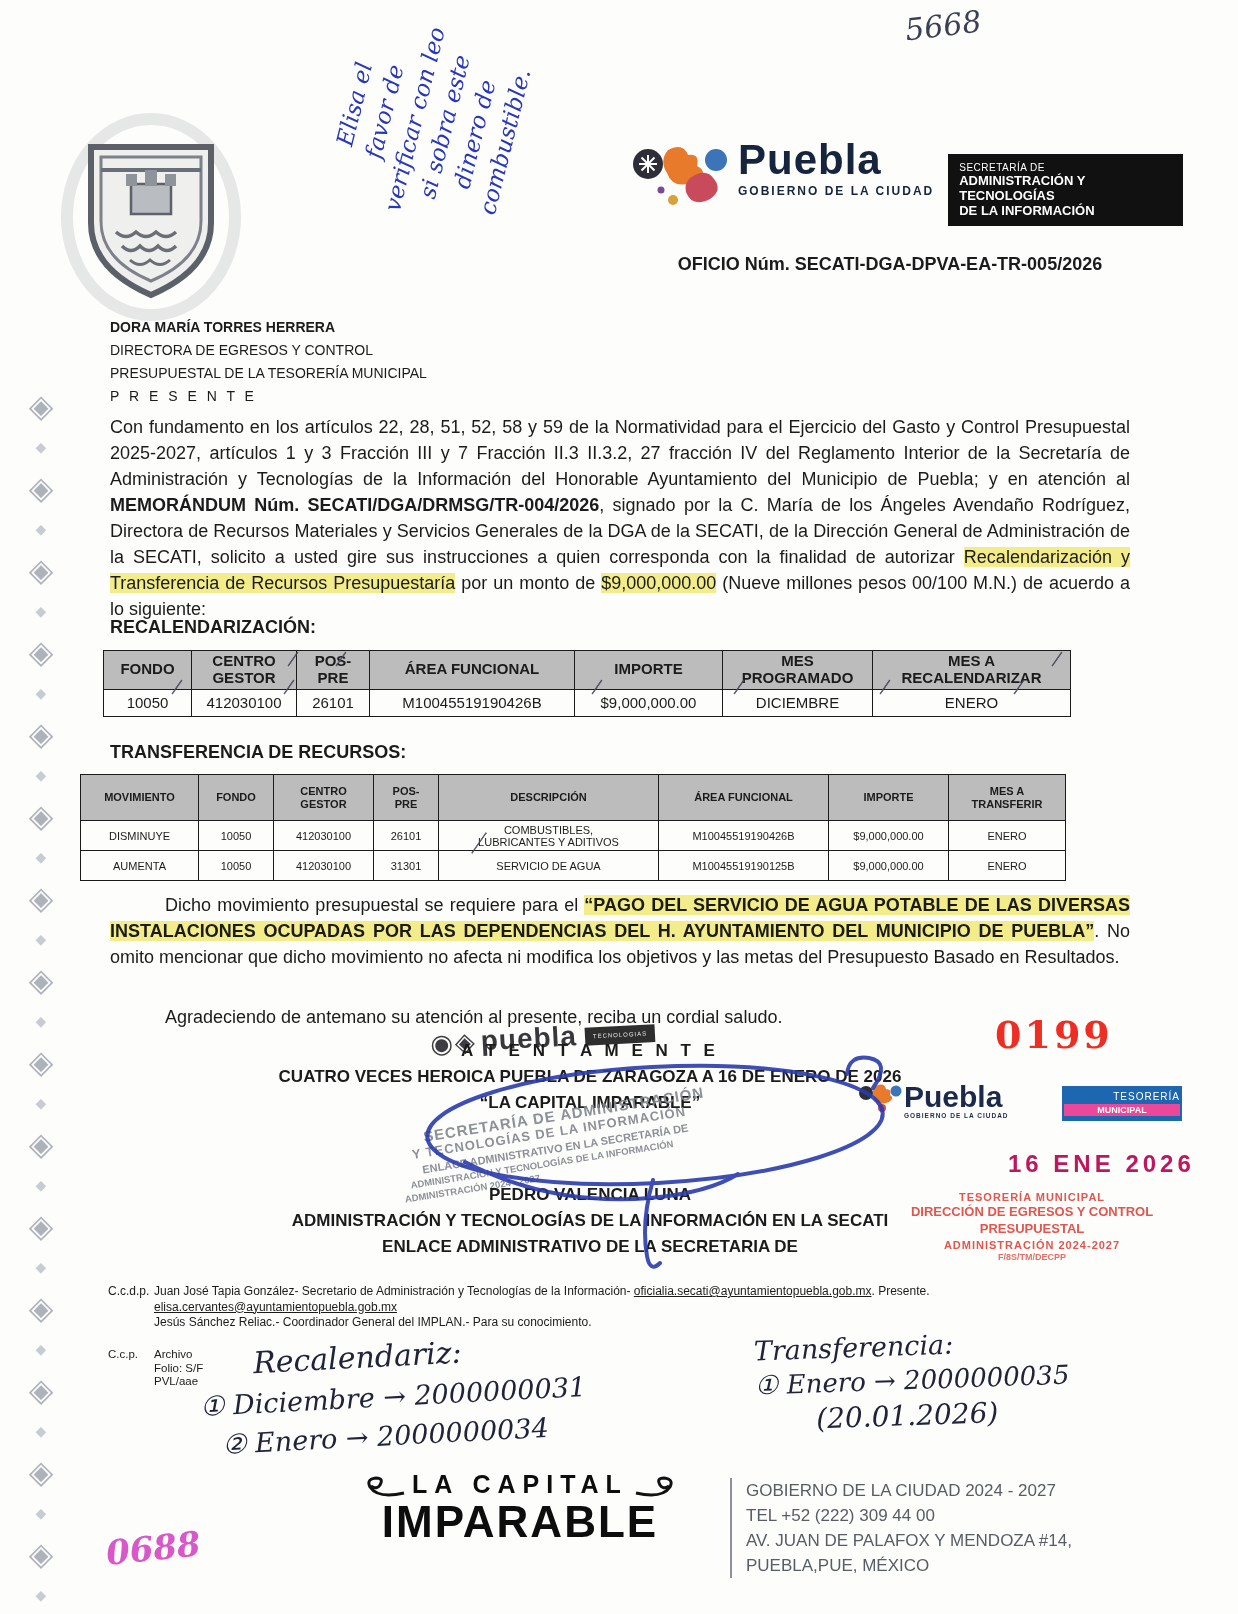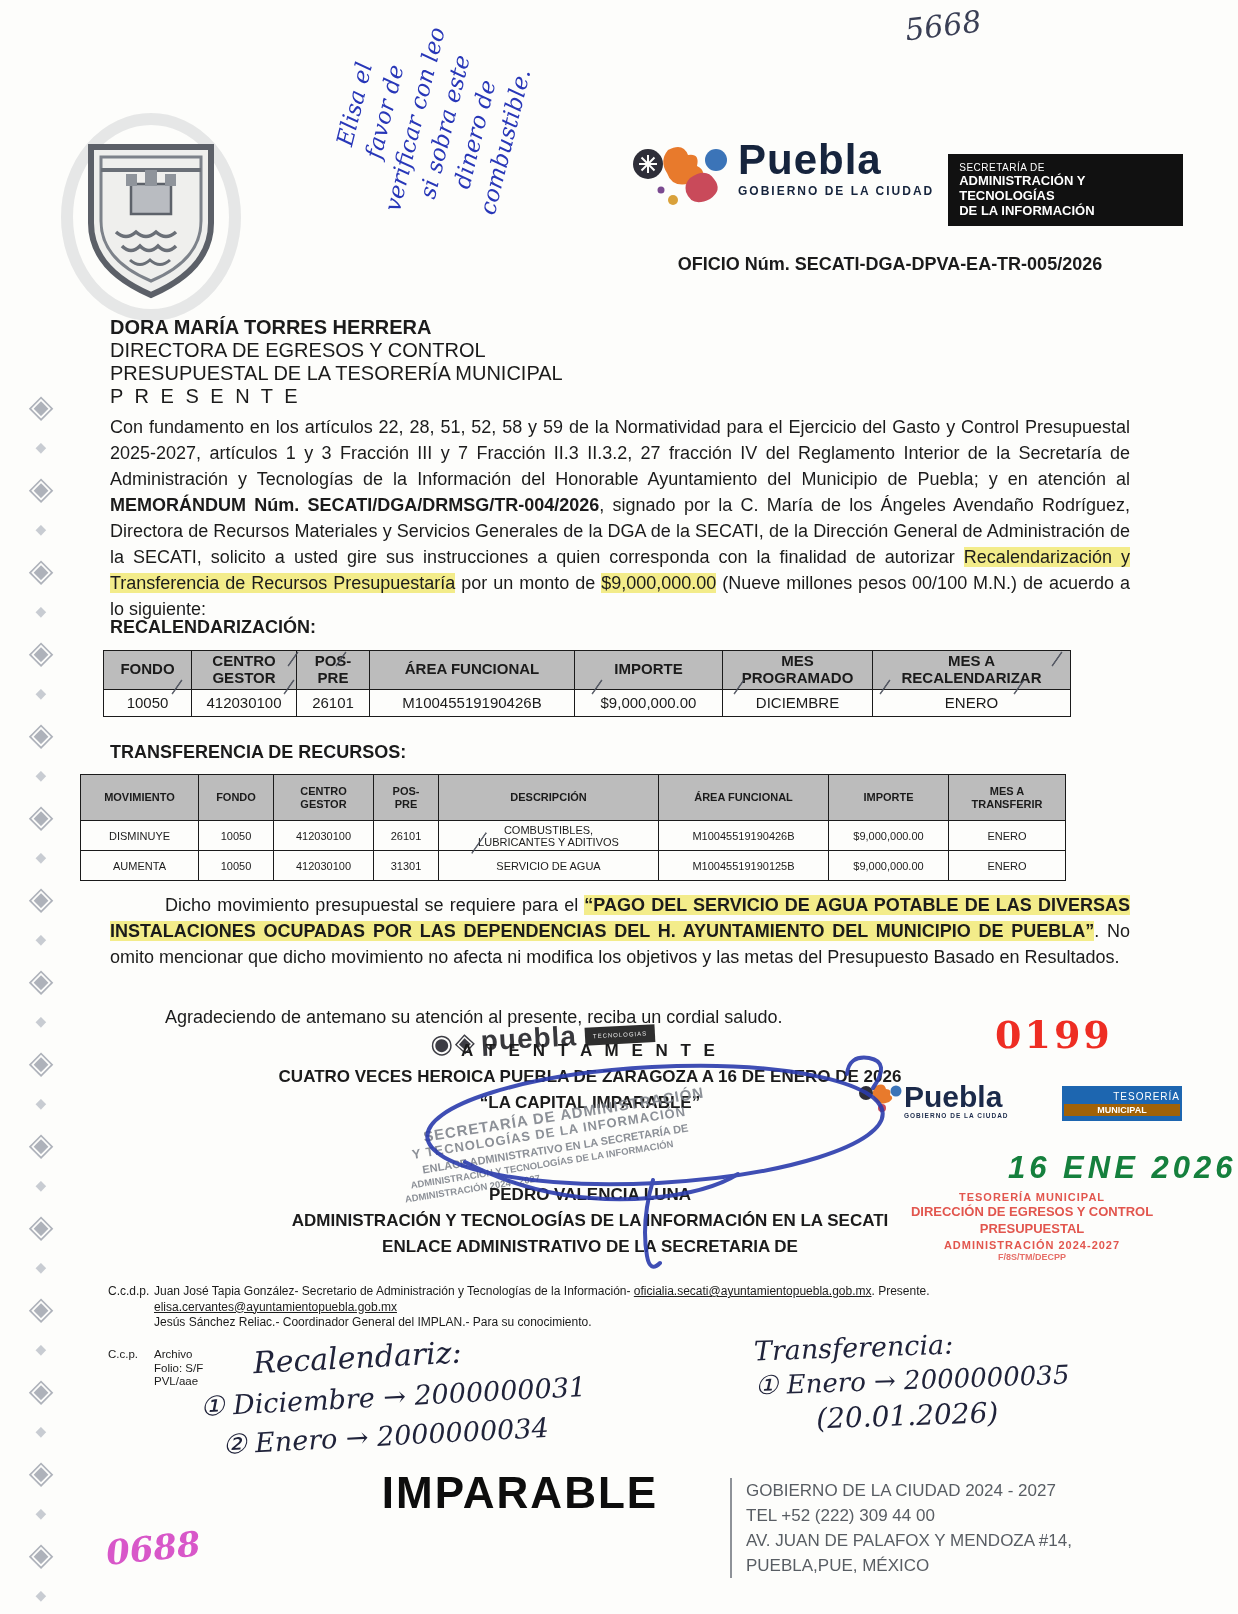--- a/index.html
+++ b/index.html
@@ -41,21 +41,21 @@
   #header-logo { left:628px; top:138px; display:flex; align-items:flex-start; }
   #logo-text { margin-left:8px; }
   #logo-text .name { font-size:42px; font-weight:bold; color:#16243d; letter-spacing:1px; line-height:44px; }
   #logo-text .tag { font-size:12px; font-weight:bold; color:#16243d; letter-spacing:2px; margin-top:2px; }
   #dept-box { margin-left:14px; margin-top:16px; background:#111; color:#fff; padding:8px 11px; width:235px; }
   #dept-box .l1 { font-size:10px; letter-spacing:.5px; }
   #dept-box .l2, #dept-box .l3 { font-size:13px; font-weight:bold; line-height:15px; }
 
   #oficio { left:620px; top:254px; width:540px; text-align:center; font-weight:bold; font-size:18px; }
 
-  #addressee { left:110px; top:316px; font-size:20px; line-height:23px; }
+  #addressee { left:110px; top:316px; font-size:14px; line-height:23px; }
   #addressee .nm { font-weight:bold; }
   #addressee .pr { letter-spacing:3px; }
 
   .para { left:110px; width:1020px; font-size:18px; line-height:26px; text-align:justify; }
   #p1 { top:414px; }
   #p2 { top:892px; text-indent:55px; }
   #p3 { top:1004px; text-indent:55px; }
   .sec-head { left:110px; font-weight:bold; font-size:18px; }
   #recal-heading { top:617px; }
   #transfer-heading { top:742px; }
@@ -102,22 +102,22 @@
                  font-size:17px; line-height:26px; z-index:2; }
 
   
   #folio0199 { left:995px; top:1012px; font-family:"DejaVu Serif", serif; font-weight:bold;
                font-size:38px; color:#ee2d23; letter-spacing:3px;text-align:center; }
   #tes-logo { left:856px; top:1080px; display:flex; align-items:center; z-index:1; }
   #tes-logo .name { font-size:30px; font-weight:bold; color:#1b2a4a; line-height:30px; }
   #tes-logo .tag { font-size:6.5px; font-weight:bold; color:#1b2a4a; letter-spacing:1px; }
   #tes-badge { left:1062px; top:1086px; background:#1d66b0; color:#fff; width:120px; text-align:center; padding:5px 2px; }
   #tes-badge .b1 { font-size:10px; font-weight:normal; letter-spacing:1px;text-align:right; }
-  #tes-badge .b2 { font-size:9px; font-weight:bold; background:#a16207; margin-top:2px; padding:1px 0; }
-  #date-stamp { left:1008px; top:1150px; color:#15803d; font-weight:bold; font-size:31px; letter-spacing:4px;font-style:italic; }
+  #tes-badge .b2 { font-size:9px; font-weight:bold; background:#ec4899; margin-top:2px; padding:1px 0; }
+  #date-stamp { left:1008px; top:1150px; color:#be185d; font-weight:bold; font-size:24px; letter-spacing:4px; }
   #tes-stamp { left:870px; top:1190px; width:324px; text-align:center; color:#e2564e; font-weight:bold; line-height:1.3; }
   #tes-stamp .r1 { font-size:11px; letter-spacing:1px; }
   #tes-stamp .r2 { font-size:13px; }
   #tes-stamp .r3 { font-size:13px; }
   #tes-stamp .r4 { font-size:11px; letter-spacing:1px; }
   #tes-stamp .r5 { font-size:9px; opacity:.85; }
 
   
   #ccdp { left:108px; top:1284px; font-size:12px; line-height:15.5px; width:900px; }
   #ccdp .lbl { display:inline-block; width:46px; }
@@ -407,20 +407,29 @@
     <div class="l l2">② Enero → 2000000034</div>
   </div>
 
   <div class="abs hand" id="transfer-note">
     <div class="t">Transferencia:</div>
     <div class="l">① Enero → 2000000035</div>
     <div class="l l2">(20.01.2026)</div>
   </div>
 
   <div class="abs" id="capital-logo">
+    <div class="cap-row">
+      <svg width="42" height="28" viewBox="0 0 42 28">
+          <path d="M40 22 q-26 6 -34 -6 q-4 -8 6 -9 q8 0 4 7 q-3 5 -9 1" fill="none" stroke="#111" stroke-width="3"></path>
+        </svg>
+      <span class="cap1">LA CAPITAL</span>
+      <svg width="42" height="28" viewBox="0 0 42 28" style="transform:scaleX(-1)">
+          <path d="M40 22 q-26 6 -34 -6 q-4 -8 6 -9 q8 0 4 7 q-3 5 -9 1" fill="none" stroke="#111" stroke-width="3"></path>
+        </svg>
+    </div>
     <div class="cap2">IMPARABLE</div>
   </div>
 
   <div class="abs" id="contact">
     <div>GOBIERNO DE LA CIUDAD 2024 - 2027</div>
     <div>TEL +52 (222) 309 44 00</div>
     <div>AV. JUAN DE PALAFOX Y MENDOZA #14,</div>
     <div>PUEBLA,PUE, MÉXICO</div>
   </div>
 

